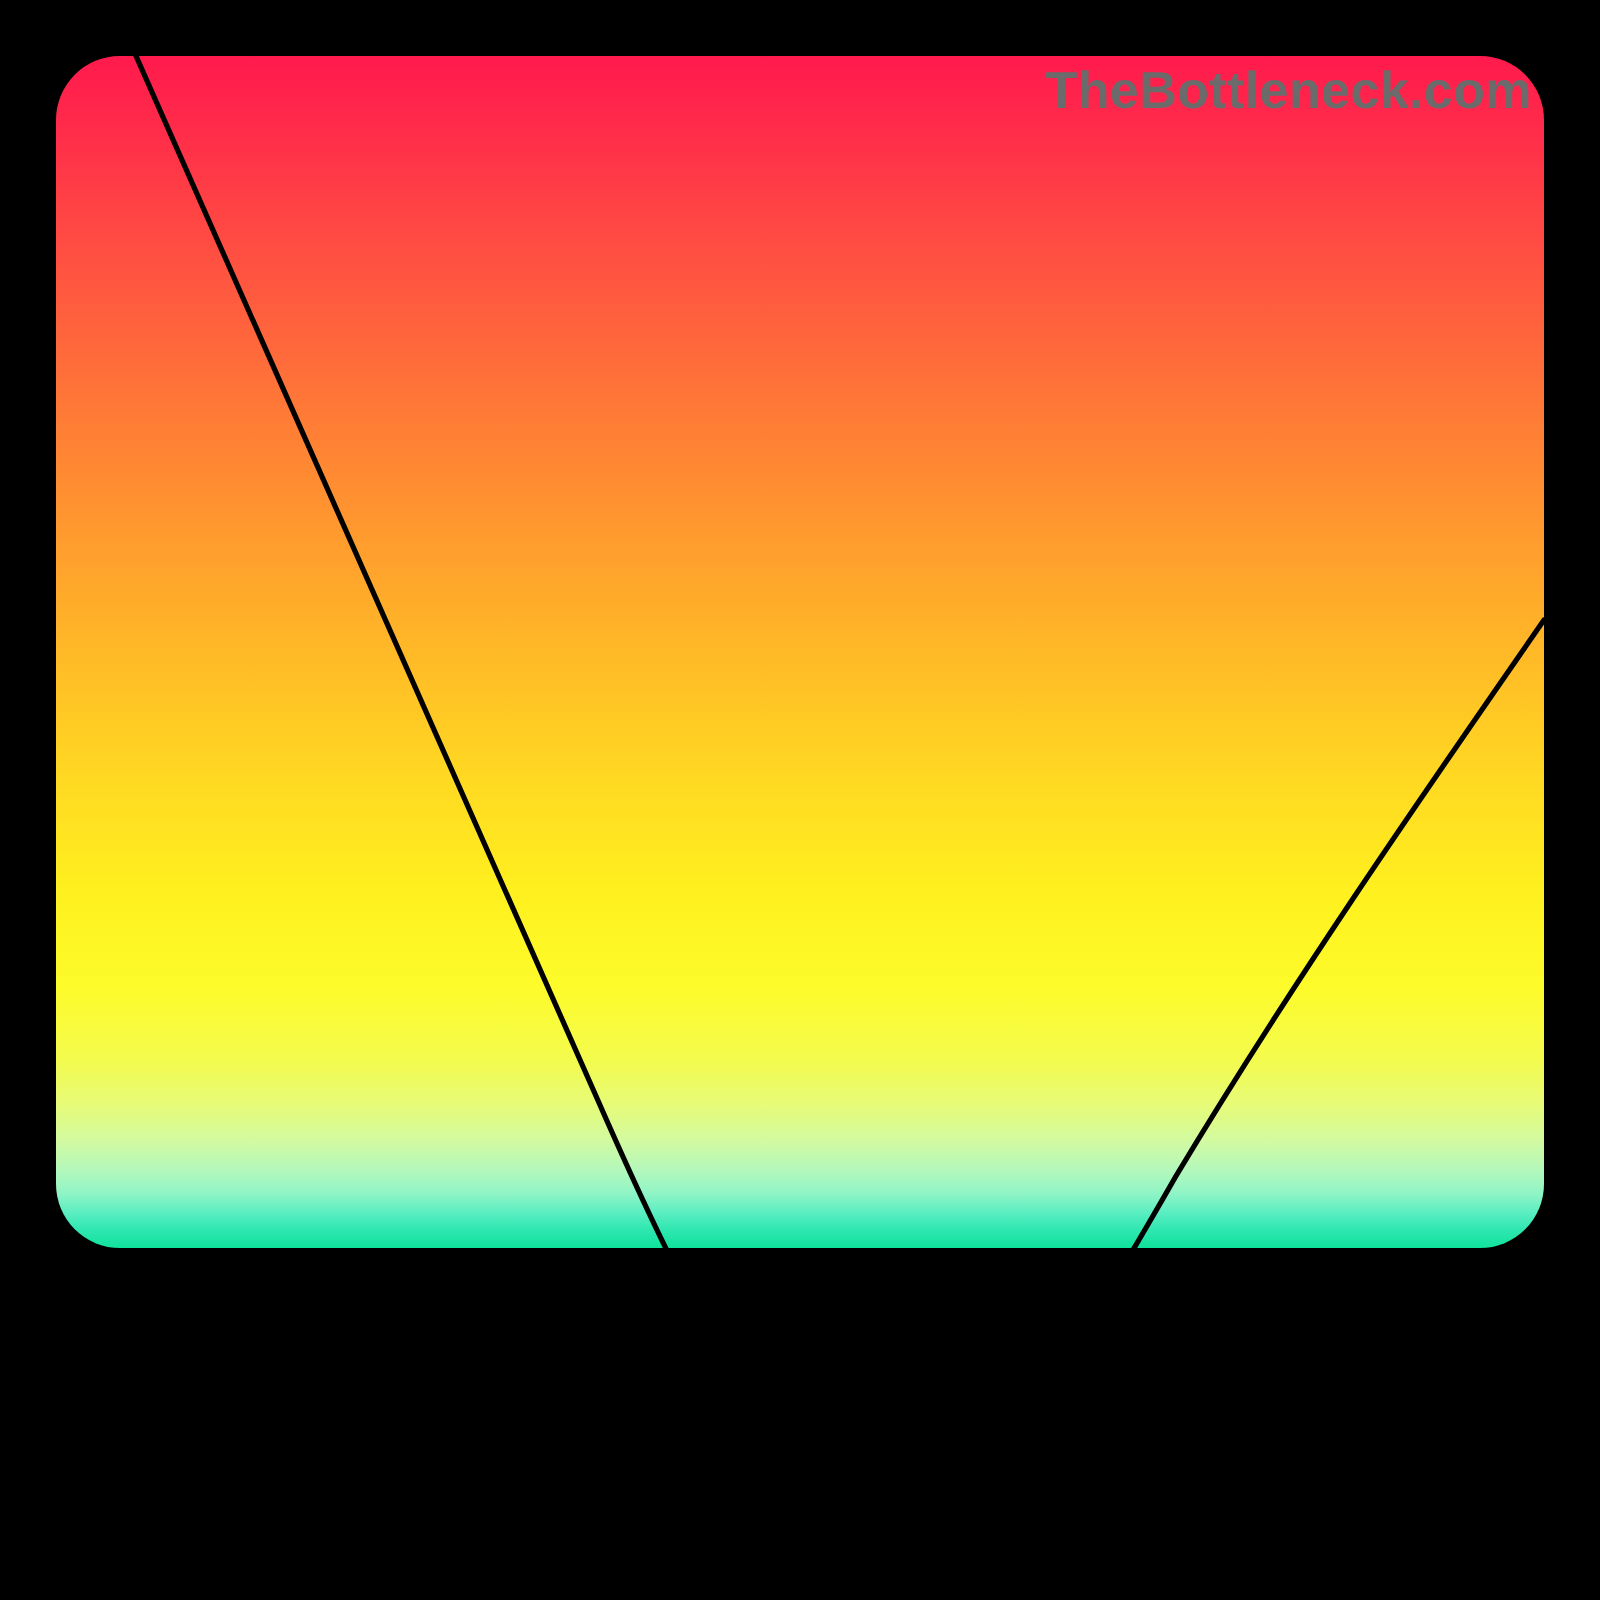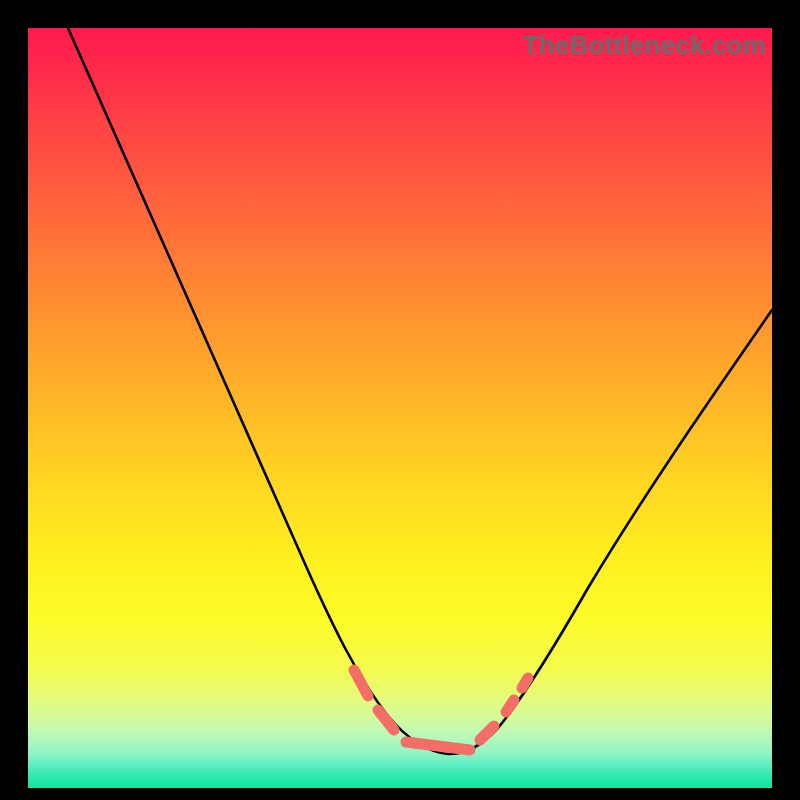--- a/index.html
+++ b/index.html
@@ -14,22 +14,23 @@
   .frame {
     position: absolute;
     inset: 0;
     background: #000;
   }
   .plot {
     position: absolute;
     left: 28px;
     top: 28px;
     width: 744px;
-    height: 760px;
+    height: 596px;
     overflow: hidden;
+    border-radius: 32px;
   }
   .gradient {
     position: absolute;
     inset: 0;
     background: linear-gradient(
       to bottom,
       #ff1a4d 0%,
       #ff2b4a 6%,
       #ff4045 12%,
       #ff5a3f 20%,

